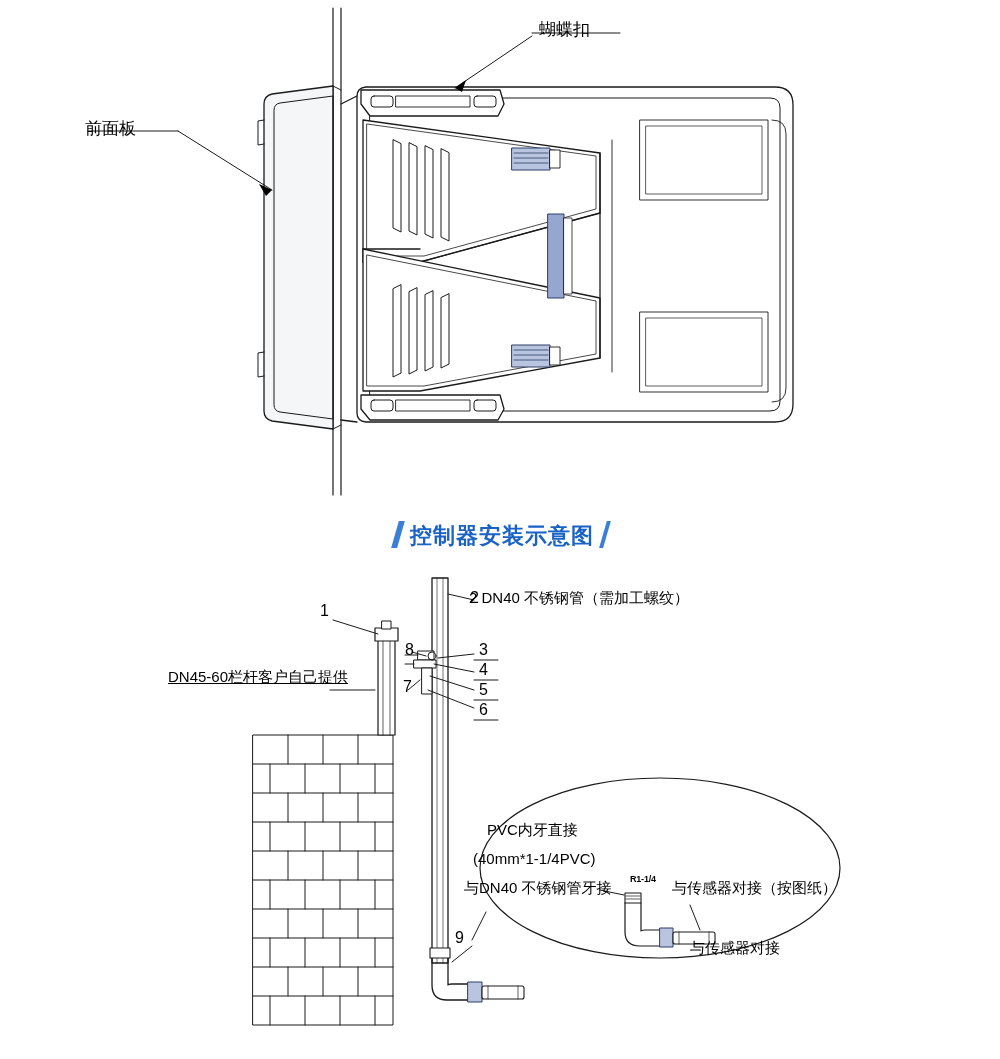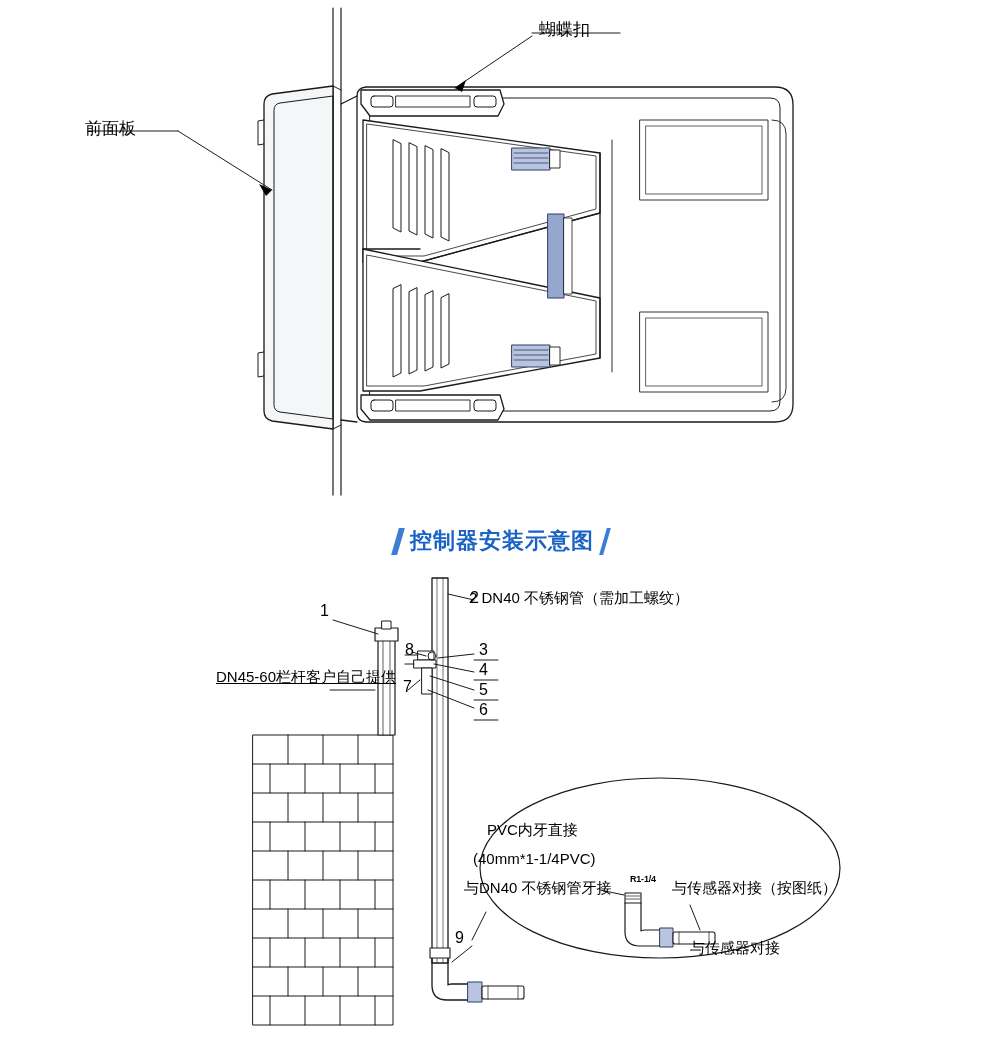--- a/index.html
+++ b/index.html
@@ -49,21 +49,20 @@
     text-decoration: underline;
   }
   
   #section-title {
     position: absolute;
     left: 356px;
     top: 521px;
     width: 290px;
     height: 40px;
     display: flex;
-    align-items: center;
     justify-content: center;
   }
   #section-title .bar {
     width: 6px;
     height: 27px;
     background: #3a7fd5;
     transform: skewX(-16deg);
     margin: 0 5px;
   }
   #section-title .bar.thin {
@@ -311,21 +310,21 @@
   <div class="lbl lbl-cn" style="left:85px; top:119px;">前面板</div>
 
   <div id="section-title">
     <span class="bar"></span>
     <span class="ttl">控制器安装示意图</span>
     <span class="bar thin"></span>
   </div>
 
   <div class="lbl lbl-small" style="left:469px; top:589px;">2 DN40 不锈钢管（需加工螺纹）</div>
 
-  <div class="lbl lbl-small underline" style="left:168px; top:668px;margin-left:48px;">DN45-60栏杆客户自己提供</div>
+  <div class="lbl lbl-small underline" style="left:168px; top:668px;">DN45-60栏杆客户自己提供</div>
 
   <div class="lbl lbl-small" style="left:487px; top:821px;text-align:right;">PVC内牙直接</div>
   <div class="lbl lbl-small" style="left:473px; top:850px;">(40mm*1-1/4PVC)</div>
   <div class="lbl lbl-small" style="left:464px; top:879px;">与DN40 不锈钢管牙接</div>
 
   <div class="lbl lbl-small" style="left:672px; top:879px;">与传感器对接（按图纸）</div>
   <div class="lbl lbl-small" style="left:690px; top:939px;">与传感器对接</div>
 
   <div class="lbl lbl-tiny" style="left:630px; top:874px; font-weight:bold;">R1-1/4</div>
 

